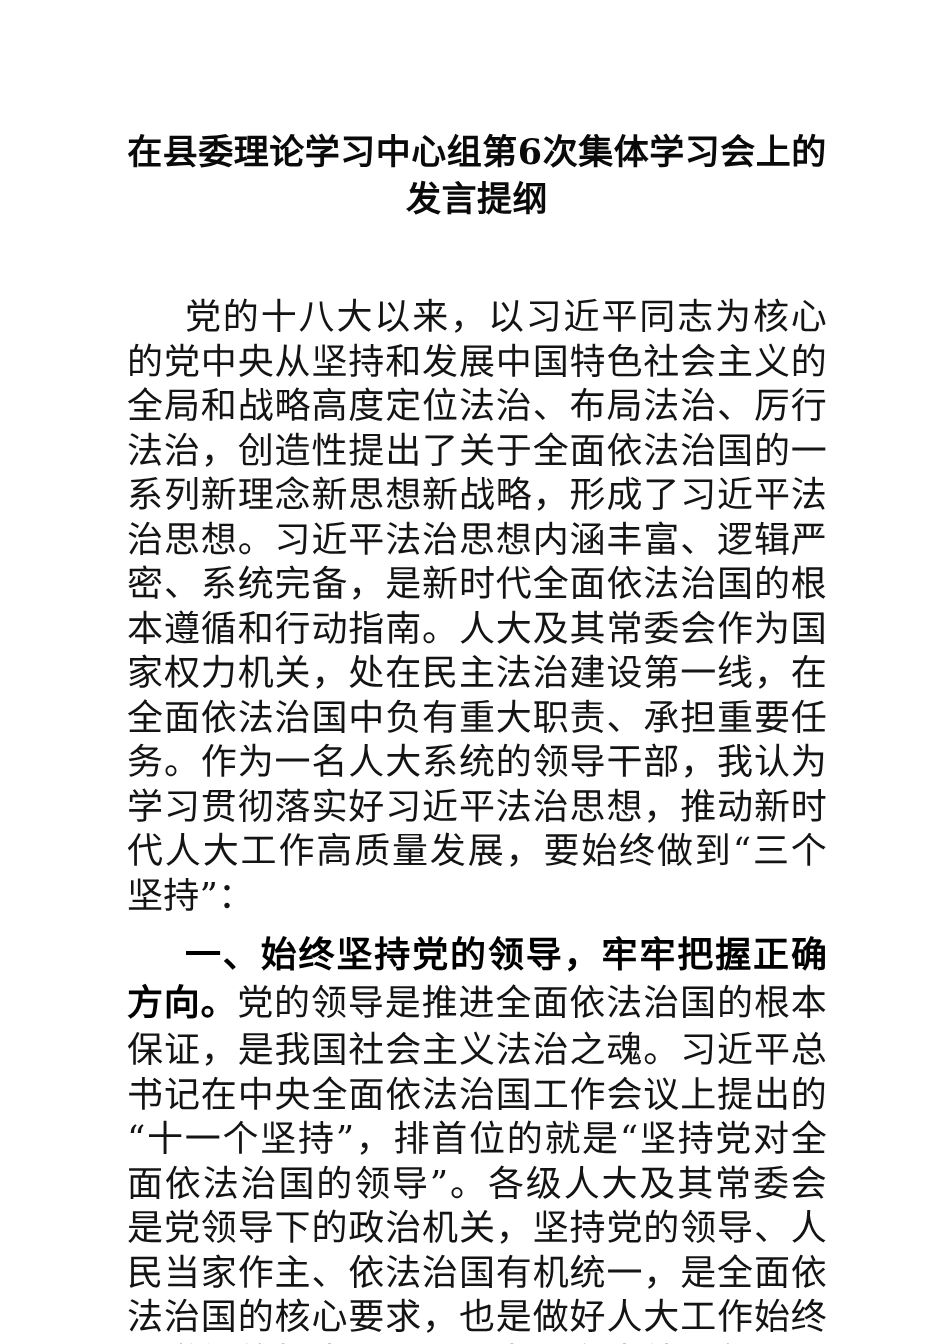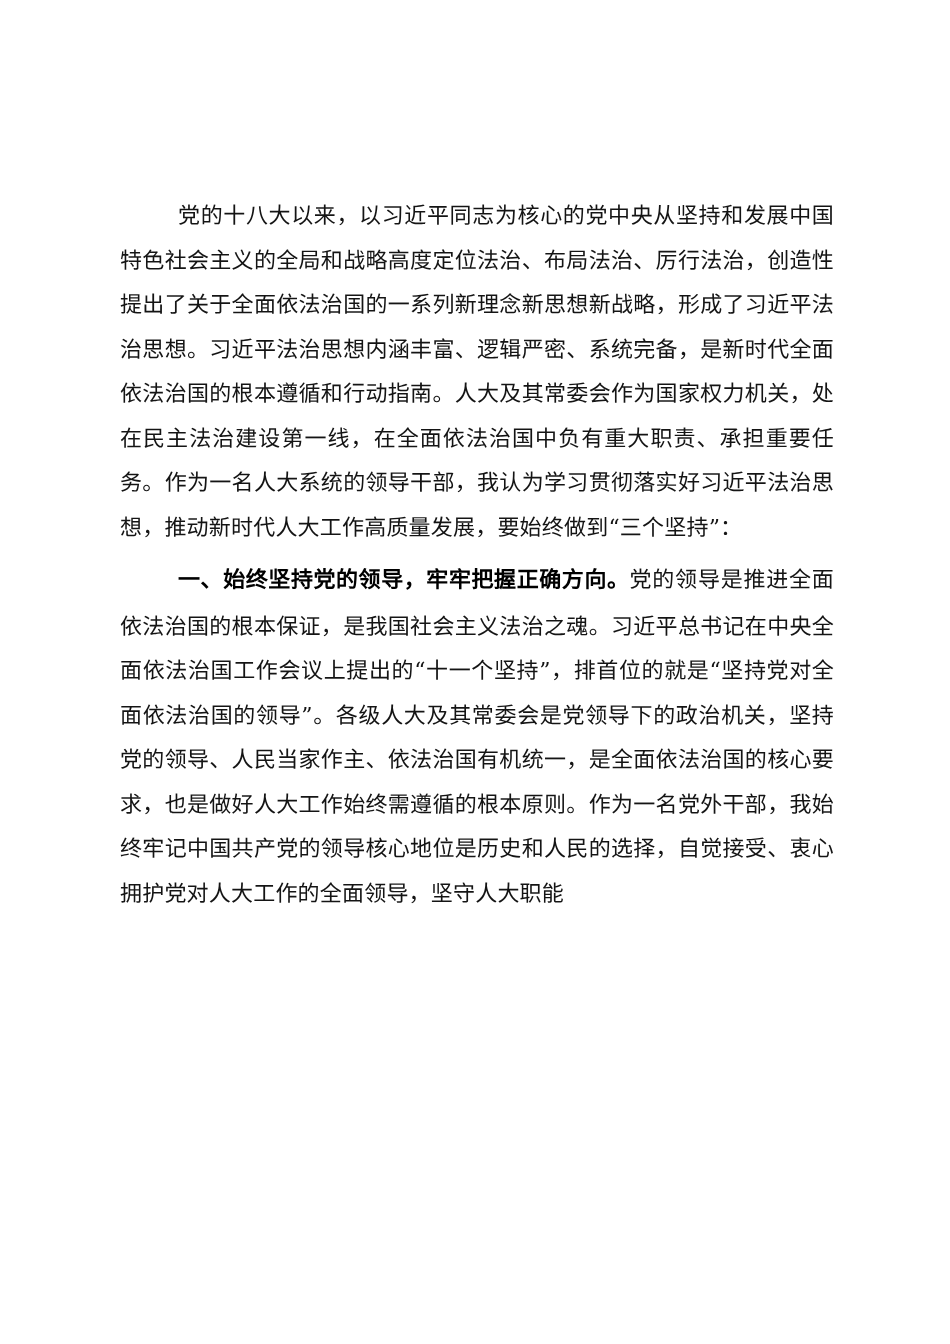--- a/index.html
+++ b/index.html
@@ -52,23 +52,23 @@
     color: #141414;
   }
 
   .spacer-after-title {
     height: 58px;
   }
 
   
   .para {
     font-family: "DejaVu Serif", "Liberation Serif", serif;
-    font-size: 22px;
+    font-size: 36px;
     line-height: 44.5px;
-    margin: 8px;
+    margin: 15px;
     padding: 0;
     text-align: justify;
     text-align-last: left;
     text-justify: inter-character;
     text-indent: 58px;
     letter-spacing: 0.2px;
     color: #141414;
     word-break: break-all;
   }
 
@@ -84,20 +84,23 @@
     overflow: hidden;
   }
 </style>
 </head>
 <body>
 
 <div class="page">
 
   <div class="doc-body">
 
+    <h1 class="doc-title">
+      <span>在县委理论学习中心组第6次集体学习会上的</span><span>发言提纲</span>
+    </h1>
 
     <div class="spacer-after-title"></div>
 
 
     <p class="para">党的十八大以来，以习近平同志为核心的党中央从坚持和发展中国特色社会主义的全局和战略高度定位法治、布局法治、厉行法治，创造性提出了关于全面依法治国的一系列新理念新思想新战略，形成了习近平法治思想。习近平法治思想内涵丰富、逻辑严密、系统完备，是新时代全面依法治国的根本遵循和行动指南。人大及其常委会作为国家权力机关，处在民主法治建设第一线，在全面依法治国中负有重大职责、承担重要任务。作为一名人大系统的领导干部，我认为学习贯彻落实好习近平法治思想，推动新时代人大工作高质量发展，要始终做到“三个坚持”：</p>
 
     <p class="para clip-bottom"><span class="run-in-heading">一、始终坚持党的领导，牢牢把握正确方向。</span><span>党的领导是推进全面依法治国的根本保证，是我国社会主义法治之魂。习近平总书记在中央全面依法治国工作会议上提出的“十一个坚持”，排首位的就是“坚持党对全面依法治国的领导”。各级人大及其常委会是党领导下的政治机关，坚持党的领导、人民当家作主、依法治国有机统一，是全面依法治国的核心要求，也是做好人大工作始终需遵循的根本原则。作为一名党外干部，我始终牢记中国共产党的领导核心地位是历史和人民的选择，自觉接受、衷心拥护党对人大工作的全面领导，坚守人大职能</span></p>
 
   </div>
 

